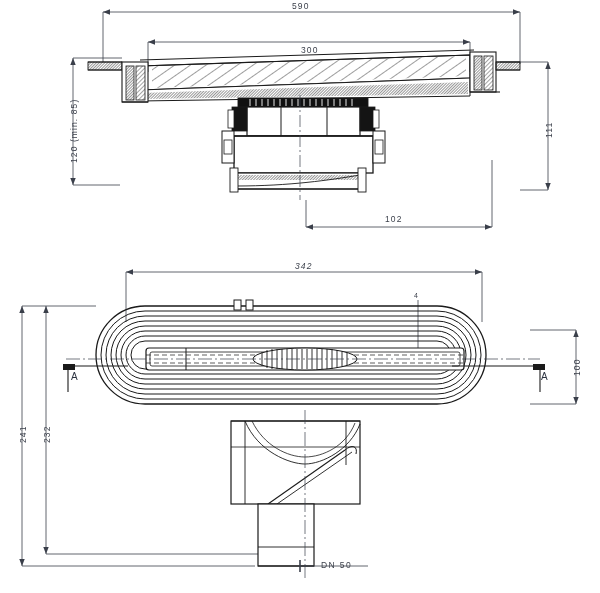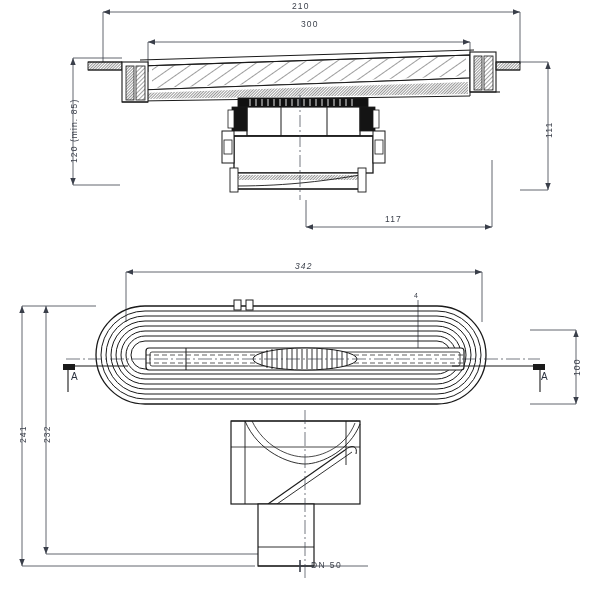--- a/index.html
+++ b/index.html
@@ -280,39 +280,39 @@
         <line x1="540" y1="366" x2="540" y2="392"></line>
       </g>
       <g fill="#1a1a1a">
         <path d="M63,364 L75,364 L75,370 L63,370 Z"></path>
         <path d="M533,364 L545,364 L545,370 L533,370 Z"></path>
       </g>
 
     </g>
   </svg>
 
-  <div class="dimtext" style="left:292px; top:2px;">210</div>
-
-  <div class="dimtext" style="left:295px; top:20px;margin-left:6px;">300</div>
+  <div class="dimtext" style="left:292px; top:2px;">590</div>
+
+  <div class="dimtext" style="left:295px; top:46px;margin-left:6px;">300</div>
 
   <div class="dimtext vert" style="left:70px; top:163px; transform:rotate(-90deg);">120 (min. 85)</div>
 
   <div class="dimtext vert" style="left:545px; top:138px; transform:rotate(-90deg);">111</div>
 
-  <div class="dimtext" style="left:385px; top:215px;">117</div>
+  <div class="dimtext" style="left:385px; top:215px;">102</div>
 
   <div class="dimtext" style="left:295px; top:262px;font-style:italic;">342</div>
 
   <div class="dimtext vert" style="left:19px; top:443px; transform:rotate(-90deg);">241</div>
 
   <div class="dimtext vert" style="left:43px; top:443px; transform:rotate(-90deg);">232</div>
 
   <div class="dimtext vert" style="left:573px; top:376px; transform:rotate(-90deg);">100</div>
 
   <div class="dimtext tiny" style="left:414px; top:292px;">4</div>
 
-  <div class="dimtext" style="left:311px; top:561px; letter-spacing:1.4px;">DN 50</div>
+  <div class="dimtext" style="left:321px; top:561px; letter-spacing:1.4px;">DN 50</div>
 
   <div class="secmark" style="left:71px; top:372px;">A</div>
 
   <div class="secmark" style="left:541px; top:372px;">A</div>
 
 </div>
 
 </body></html>

